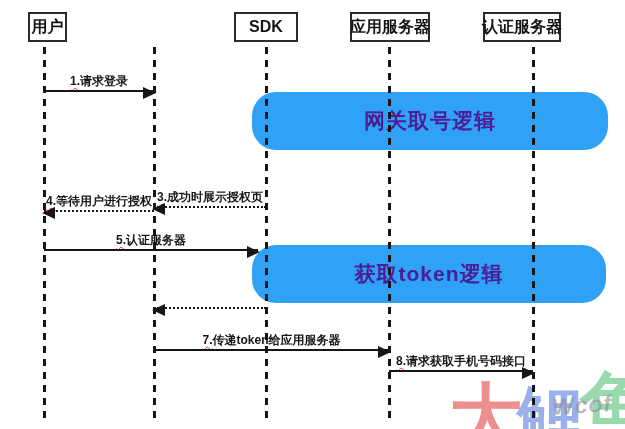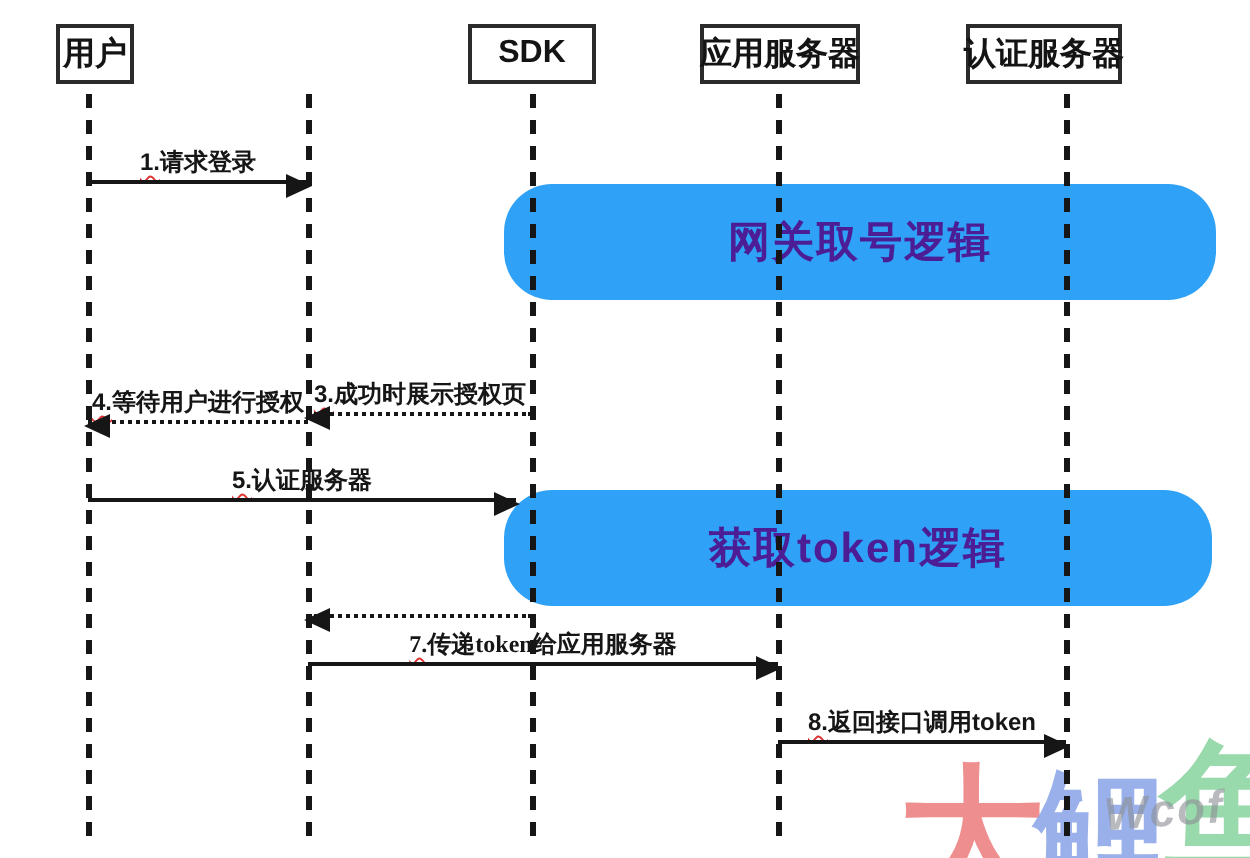--- a/index.html
+++ b/index.html
@@ -104,29 +104,29 @@
         <i class="head"></i>
       </div>
   </div>
 
   <div class="msg dotted left" style="left:154px;top:305px;width:112px;">
     <div class="msg-line">
         <i class="head"></i>
       </div>
   </div>
 
-  <div class="msg solid right" style="left:154px;top:315px;width:235px;font-family:Liberation Serif, serif;">
+  <div class="msg solid right" style="left:154px;top:333px;width:235px;">
     <div class="msg-label"><span class="msg-num">7.</span><span>传递token给应用服务器</span></div>
     <div class="msg-line">
         <i class="head"></i>
       </div>
   </div>
 
   <div class="msg solid right" style="left:389px;top:354px;width:144px;">
-    <div class="msg-label"><span class="msg-num">8.</span><span>返回接口调用token</span></div>
+    <div class="msg-label"><span class="msg-num">8.</span><span>请求获取手机号码接口</span></div>
     <div class="msg-line">
         <i class="head"></i>
       </div>
   </div>
 
 
   <div class="watermark">
     <span class="wm-char wm-red">大</span>
     <span class="wm-char wm-blue">鲤</span>
     <span class="wm-char wm-green">鱼</span>

